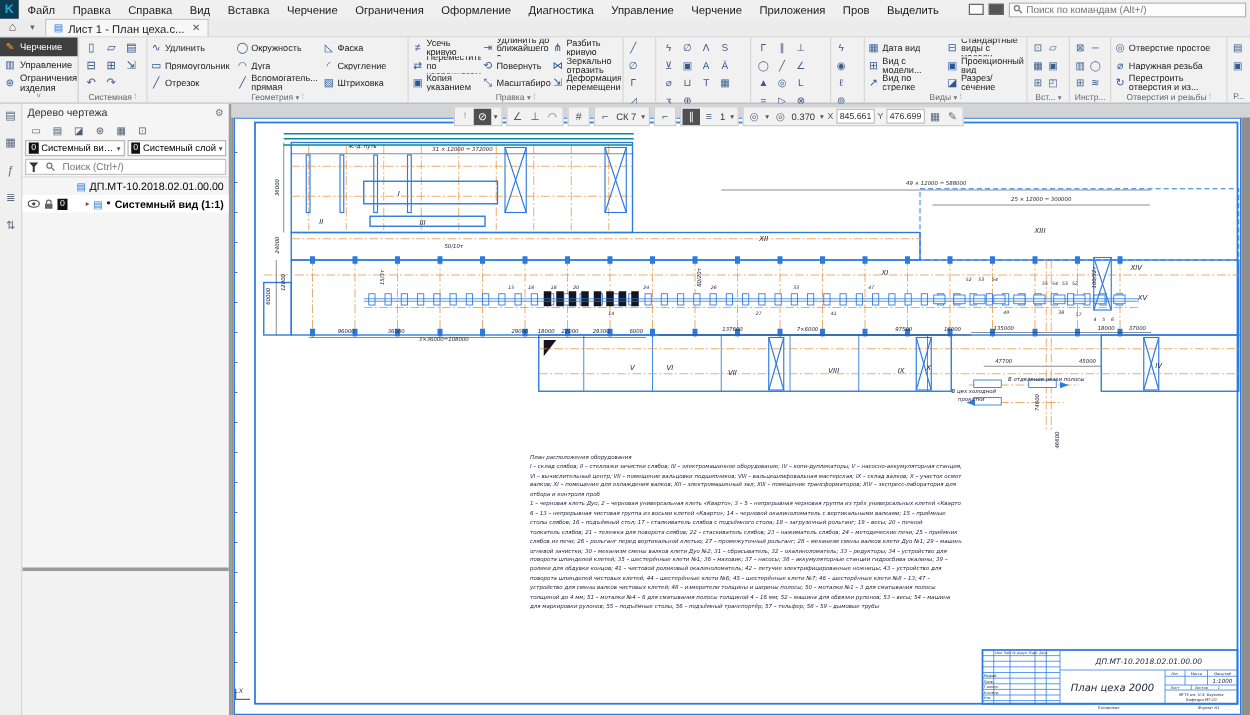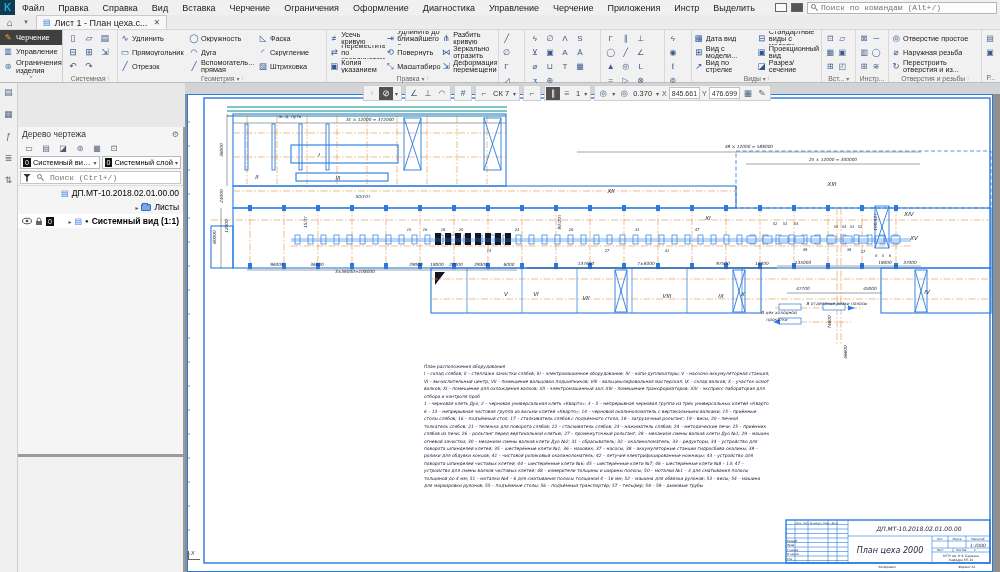--- a/index.html
+++ b/index.html
@@ -13,21 +13,21 @@
   .menu-items { display:flex; }
   .menu-items .menu-item { padding:2px 7px; white-space:nowrap; cursor:default; }
   .menu-right { margin-left:auto; display:flex; align-items:center; gap:4px; padding-right:3px; }
   .winico { width:12px; height:9px; border:1px solid #666; background:#fafafa; }
   .winico.dark { background:#555; }
   .cmdsearch { width:190px; height:12px; background:#fdfdfd; border:1px solid #b5b5b5; display:flex; align-items:center; }
   .mag { width:7px; height:7px; position:relative; margin:0 3px; flex:0 0 auto; }
   .mag i { display:block; width:5px; height:5px; border:1px solid #777; border-radius:50%; }
   .mag b { position:absolute; width:3px; height:1px; background:#777; transform:rotate(45deg); left:4px; top:5px; }
   .cmdsearch input, .treesearch input { border:none; outline:none; background:transparent; font-size:8px;
-    color:#333; width:100%; font-family:Liberation Mono, monospace; }
+    color:#333; width:100%; font-family:Liberation Sans, sans-serif; }
 
   
   .tabbar { height:15px; background:#ececec; display:flex; align-items:stretch; font-size:9px; border-bottom:1px solid #d6d6d6; }
   .homebtn { width:20px; display:flex; align-items:center; justify-content:center; color:#444; font-size:10px; }
   .tabcaret { width:12px; display:flex; align-items:center; justify-content:center; color:#666; font-size:7px; }
   .doctab { display:flex; align-items:center; gap:4px; background:#f7f7f7; border:1px solid #c9c9c9; border-bottom:none;
     padding:0 6px; margin-left:4px; color:#222; }
   .tabdoc { color:#2a7ae0; font-size:8px; }
   .tabclose { color:#555; font-size:8px; margin-left:2px; }
 
@@ -61,21 +61,21 @@
   
   .glyphgrid { display:flex; flex-flow:row wrap; align-content:flex-start; padding:1px 2px; }
   .glyphgrid .gicon { width:15px; height:14px; display:flex; align-items:center; justify-content:center;
     font-size:8px; color:#3a5a8c; }
   .glyphgrid.narrow .gicon { width:12px; }
 
   
   .workspace { height:489px; display:flex; position:relative; }
   .leftstrip { width:18px; background:#f0f0f0; border-right:1px solid #d0d0d0; display:flex; flex-direction:column;
     align-items:center; padding-top:4px; gap:12px; color:#5a6b80; font-size:9px; }
-  .panel { width:167px; background:#f5f5f5; border-right:2px solid #9a9a9a; display:flex; flex-direction:column; font-size:8.5px;margin-top:44px; }
+  .panel { width:167px; background:#f5f5f5; border-right:2px solid #9a9a9a; display:flex; flex-direction:column; font-size:8.5px; }
   .panel-header { height:14px; display:flex; align-items:center; padding:0 4px; color:#333; }
   .panel-header .gear { margin-left:auto; color:#777; font-size:8px; }
   .panel-tools { height:14px; display:flex; align-items:center; gap:3px; padding:0 4px; color:#4a5d75; font-size:8px; }
   .panel-tools .gicon { width:14px; text-align:center; }
   .comborow { display:flex; gap:2px; padding:1px 2px; }
   .combo { flex:1; height:13px; background:#fff; border:1px solid #b8b8b8; display:flex; align-items:center; gap:2px;
     padding:0 2px; overflow:hidden; }
   .badge0 { background:#111; color:#fff; font-size:7px; padding:0 2px; line-height:9px; }
   .combo .cmb-label { white-space:nowrap; overflow:hidden; text-overflow:ellipsis; font-size:7.5px; flex:1; }
   .combo .caret { font-size:6px; color:#555; }
@@ -152,21 +152,21 @@
       <span class="menu-item">Справка</span>
       <span class="menu-item">Вид</span>
       <span class="menu-item">Вставка</span>
       <span class="menu-item">Черчение</span>
       <span class="menu-item">Ограничения</span>
       <span class="menu-item">Оформление</span>
       <span class="menu-item">Диагностика</span>
       <span class="menu-item">Управление</span>
       <span class="menu-item">Черчение</span>
       <span class="menu-item">Приложения</span>
-      <span class="menu-item">Инстр</span>
+      <span class="menu-item">Пров</span>
       <span class="menu-item">Выделить</span>
     </div>
   <div class="menu-right">
     <div class="winico"></div>
     <div class="winico dark"></div>
     <div class="cmdsearch">
       <span class="mag">
           <i></i>
           <b></b>
         </span>
@@ -520,25 +520,20 @@
       <span class="mag">
           <i></i>
           <b></b>
         </span>
       <input placeholder="Поиск (Ctrl+/)" style="">
     </div>
     <div class="treerows">
       <div class="treerow right">
         <span class="docico">▤</span>
         <span>ДП.МТ-10.2018.02.01.00.00</span>
-      </div>
-      <div class="treerow right">
-        <span class="caret">▸</span>
-        <span class="folder"></span>
-        <span>Листы</span>
       </div>
       <div class="treerow sysviewrow">
         <svg width="10" height="8">
             <ellipse cx="5" cy="4" rx="4.5" ry="2.8" fill="none" stroke="#445" stroke-width="0.9"></ellipse>
             <circle cx="5" cy="4" r="1.3" fill="#445"></circle>
           </svg>
         <svg width="8" height="9">
             <rect x="1" y="4" width="6" height="4" fill="#666"></rect>
             <path d="M2.2 4 V2.8 a1.8 1.8 0 0 1 3.6 0 V4" fill="none" stroke="#666" stroke-width="1"></path>
           </svg>

